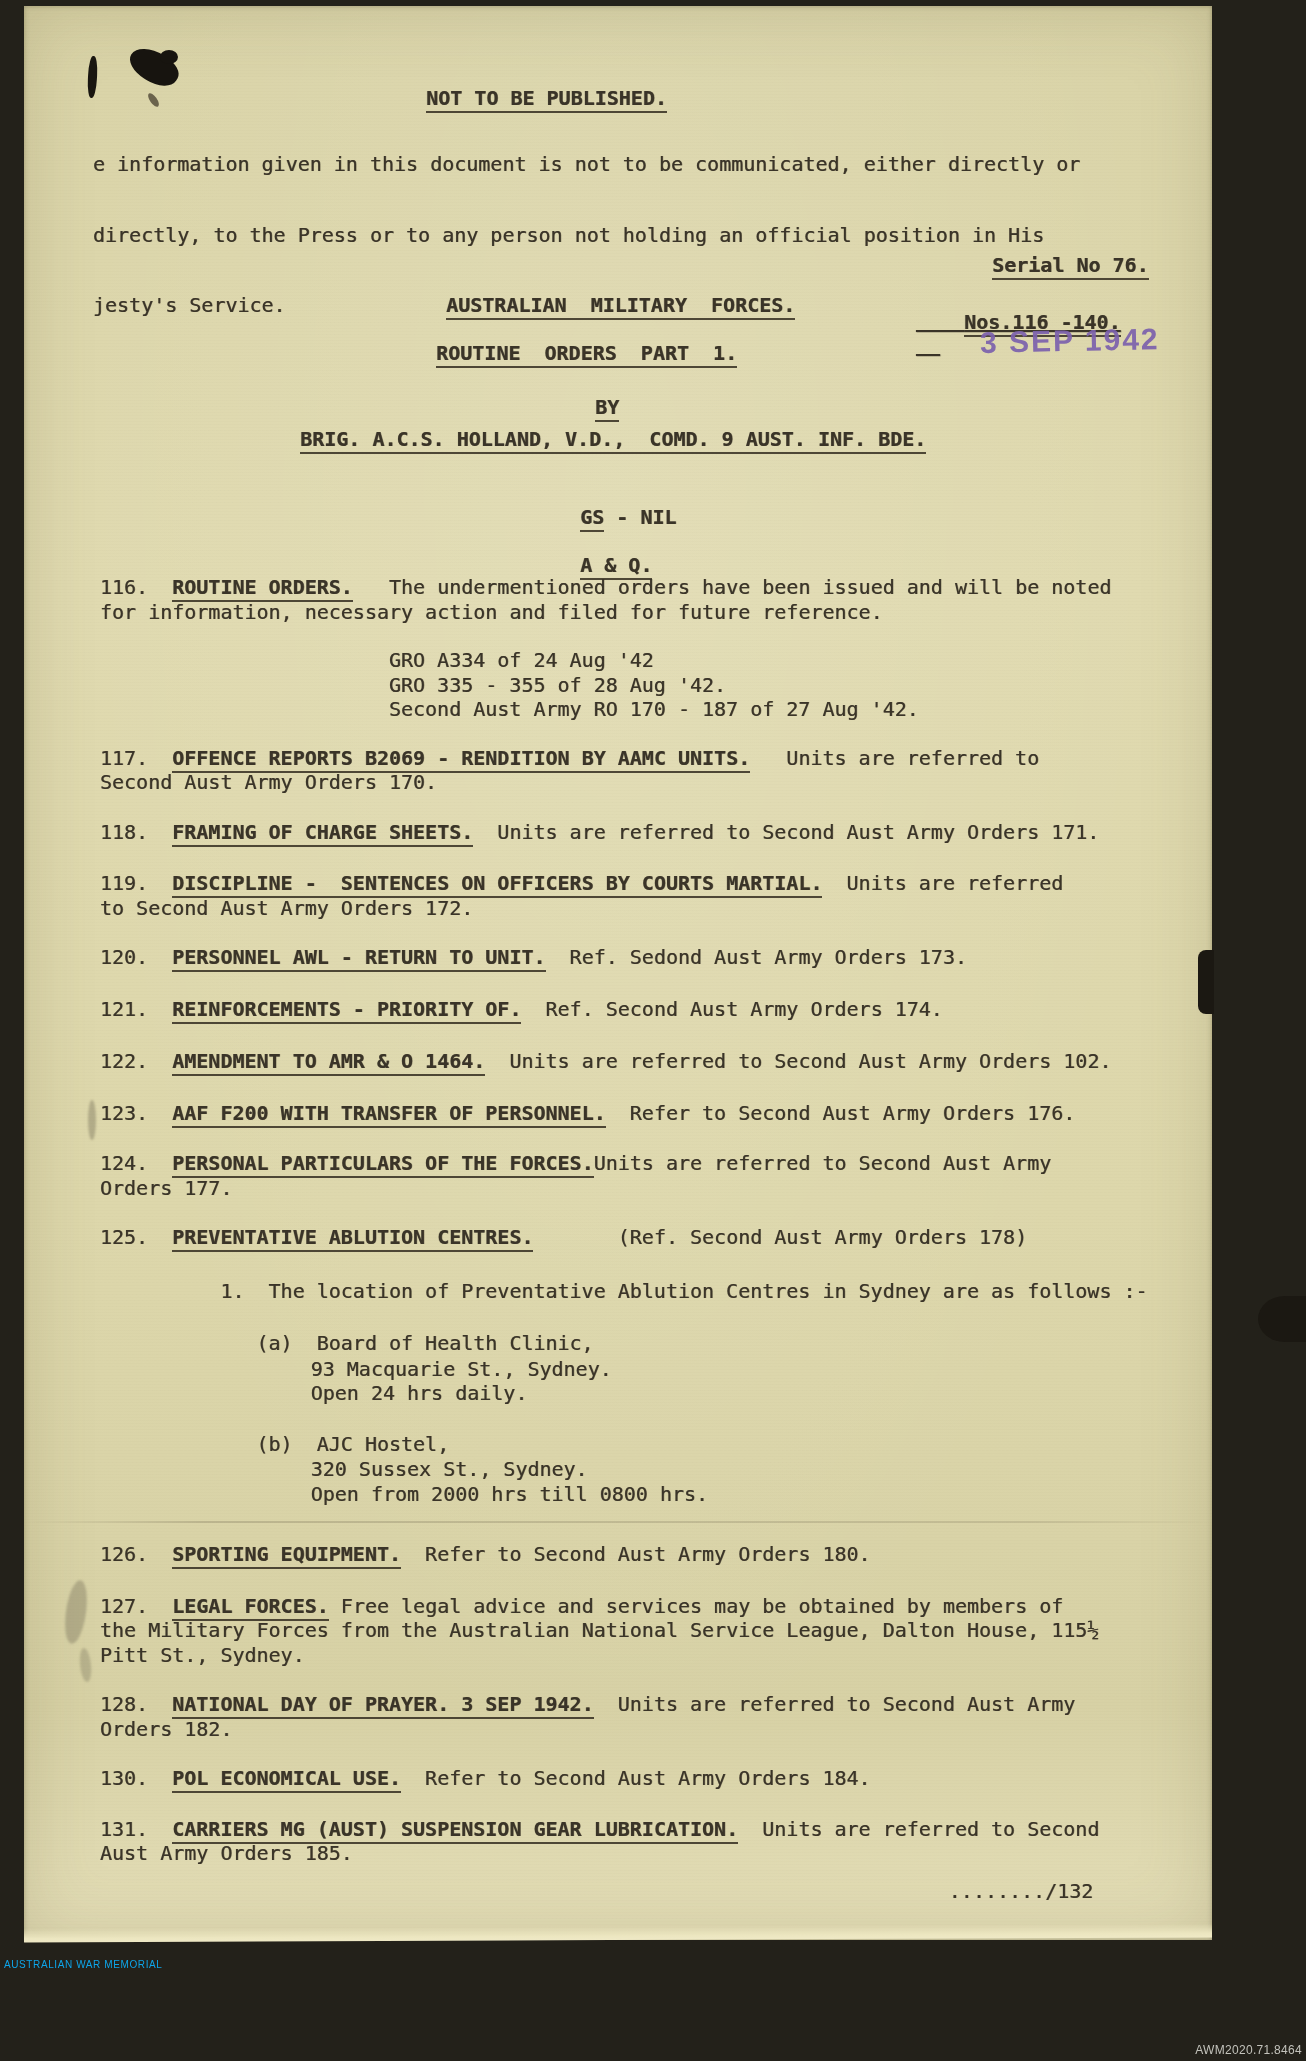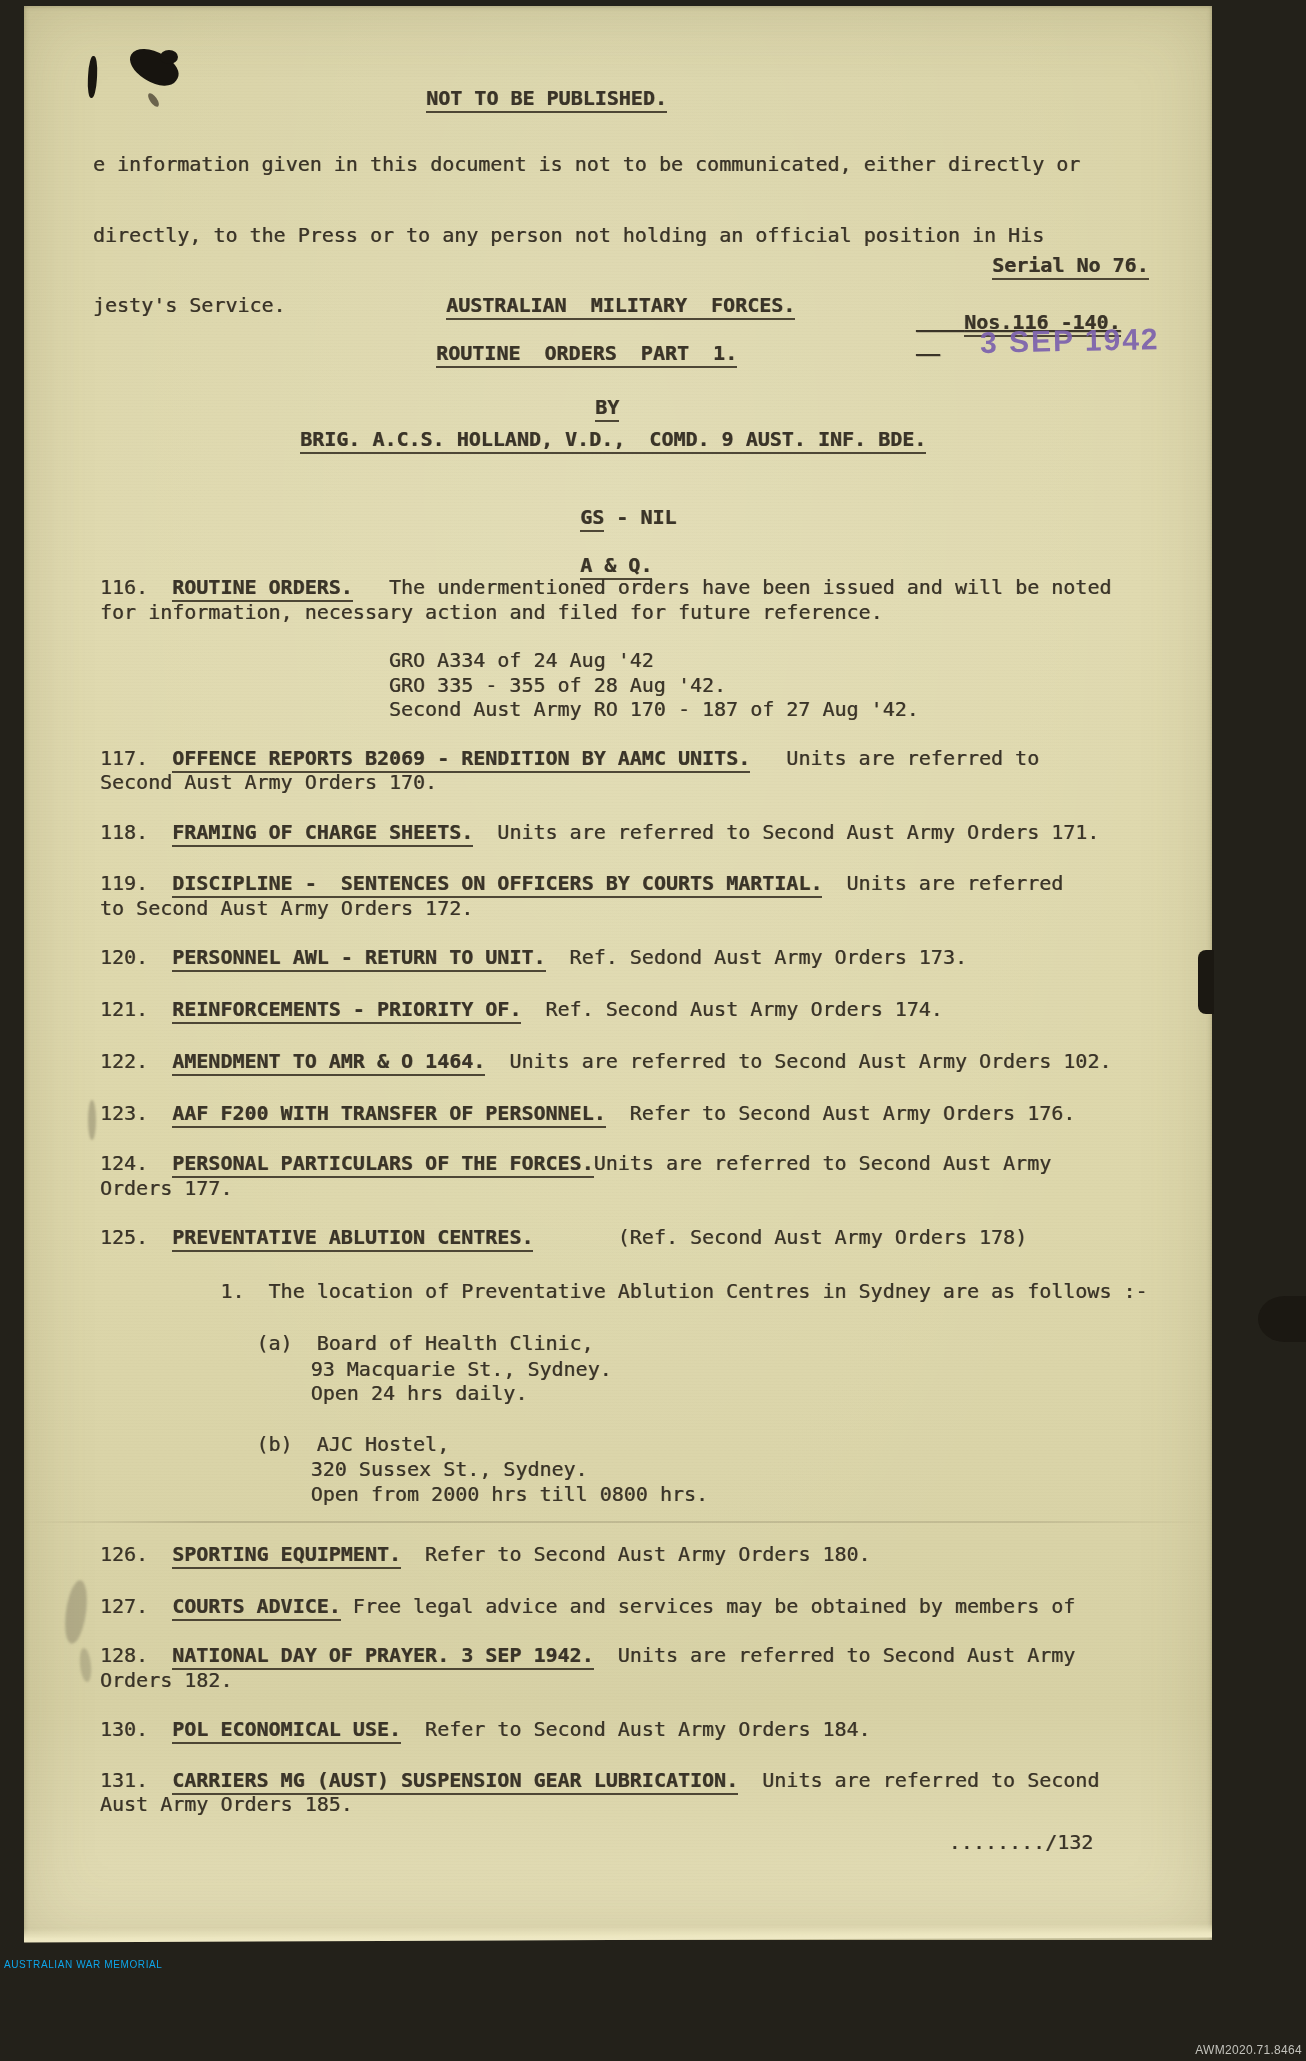--- a/index.html
+++ b/index.html
@@ -140,21 +140,23 @@
       <div class="line" style="margin-top: 0px; margin-left: 0px;"><span>Orders 177.</span></div>
       <div class="line" style="margin-top: 25px; margin-left: 0px;"><span>125.  </span><span class="u">PREVENTATIVE ABLUTION CENTRES.</span><span>       (Ref. Second Aust Army Orders 178)</span></div>
       <div class="line" style="margin-top: 29px; margin-left: 120.4px;"><span>1.  The location of Preventative Ablution Centres in Sydney are as follows :-</span></div>
       <div class="line" style="margin-top: 28px; margin-left: 156.52px;"><span>(a)  Board of Health Clinic,</span></div>
       <div class="line" style="margin-top: 1px; margin-left: 210.7px;"><span>93 Macquarie St., Sydney.</span></div>
       <div class="line" style="margin-top: 0px; margin-left: 210.7px;"><span>Open 24 hrs daily.</span></div>
       <div class="line" style="margin-top: 26px; margin-left: 156.52px;"><span>(b)  AJC Hostel,</span></div>
       <div class="line" style="margin-top: 1px; margin-left: 210.7px;"><span>320 Sussex St., Sydney.</span></div>
       <div class="line" style="margin-top: 0px; margin-left: 210.7px;"><span>Open from 2000 hrs till 0800 hrs.</span></div>
       <div class="line" style="margin-top: 36px; margin-left: 0px;"><span>126.  </span><span class="u">SPORTING EQUIPMENT.</span><span>  Refer to Second Aust Army Orders 180.</span></div>
-      <div class="line" style="margin-top: 27px; margin-left: 0px;"><span>127.  </span><span class="u">COURTS ADVICE.</span><span> Free legal advice and services may be obtained by members of</span></div>
+      <div class="line" style="margin-top: 27px; margin-left: 0px;"><span>127.  </span><span class="u">LEGAL FORCES.</span><span> Free legal advice and services may be obtained by members of</span></div>
+      <div class="line" style="margin-top: 0px; margin-left: 0px;"><span>the Military Forces from the Australian National Service League, Dalton House, 115½</span></div>
+      <div class="line" style="margin-top: 0px; margin-left: 0px;"><span>Pitt St., Sydney.</span></div>
       <div class="line" style="margin-top: 25px; margin-left: 0px;"><span>128.  </span><span class="u">NATIONAL DAY OF PRAYER. 3 SEP 1942.</span><span>  Units are referred to Second Aust Army</span></div>
       <div class="line" style="margin-top: 0px; margin-left: 0px;"><span>Orders 182.</span></div>
       <div class="line" style="margin-top: 25px; margin-left: 0px;"><span>130.  </span><span class="u">POL ECONOMICAL USE.</span><span>  Refer to Second Aust Army Orders 184.</span></div>
       <div class="line" style="margin-top: 26px; margin-left: 0px;"><span>131.  </span><span class="u">CARRIERS MG (AUST) SUSPENSION GEAR LUBRICATION.</span><span>  Units are referred to Second</span></div>
       <div class="line" style="margin-top: 0px; margin-left: 0px;"><span>Aust Army Orders 185.</span></div>
       <div class="line" style="margin-top: 13px; margin-left: 848.82px;"><span>......../132</span></div>
     </div>
 
   <div class="footer-archive">AUSTRALIAN WAR MEMORIAL</div>
   <div class="footer-catalog">AWM2020.71.8464</div>

